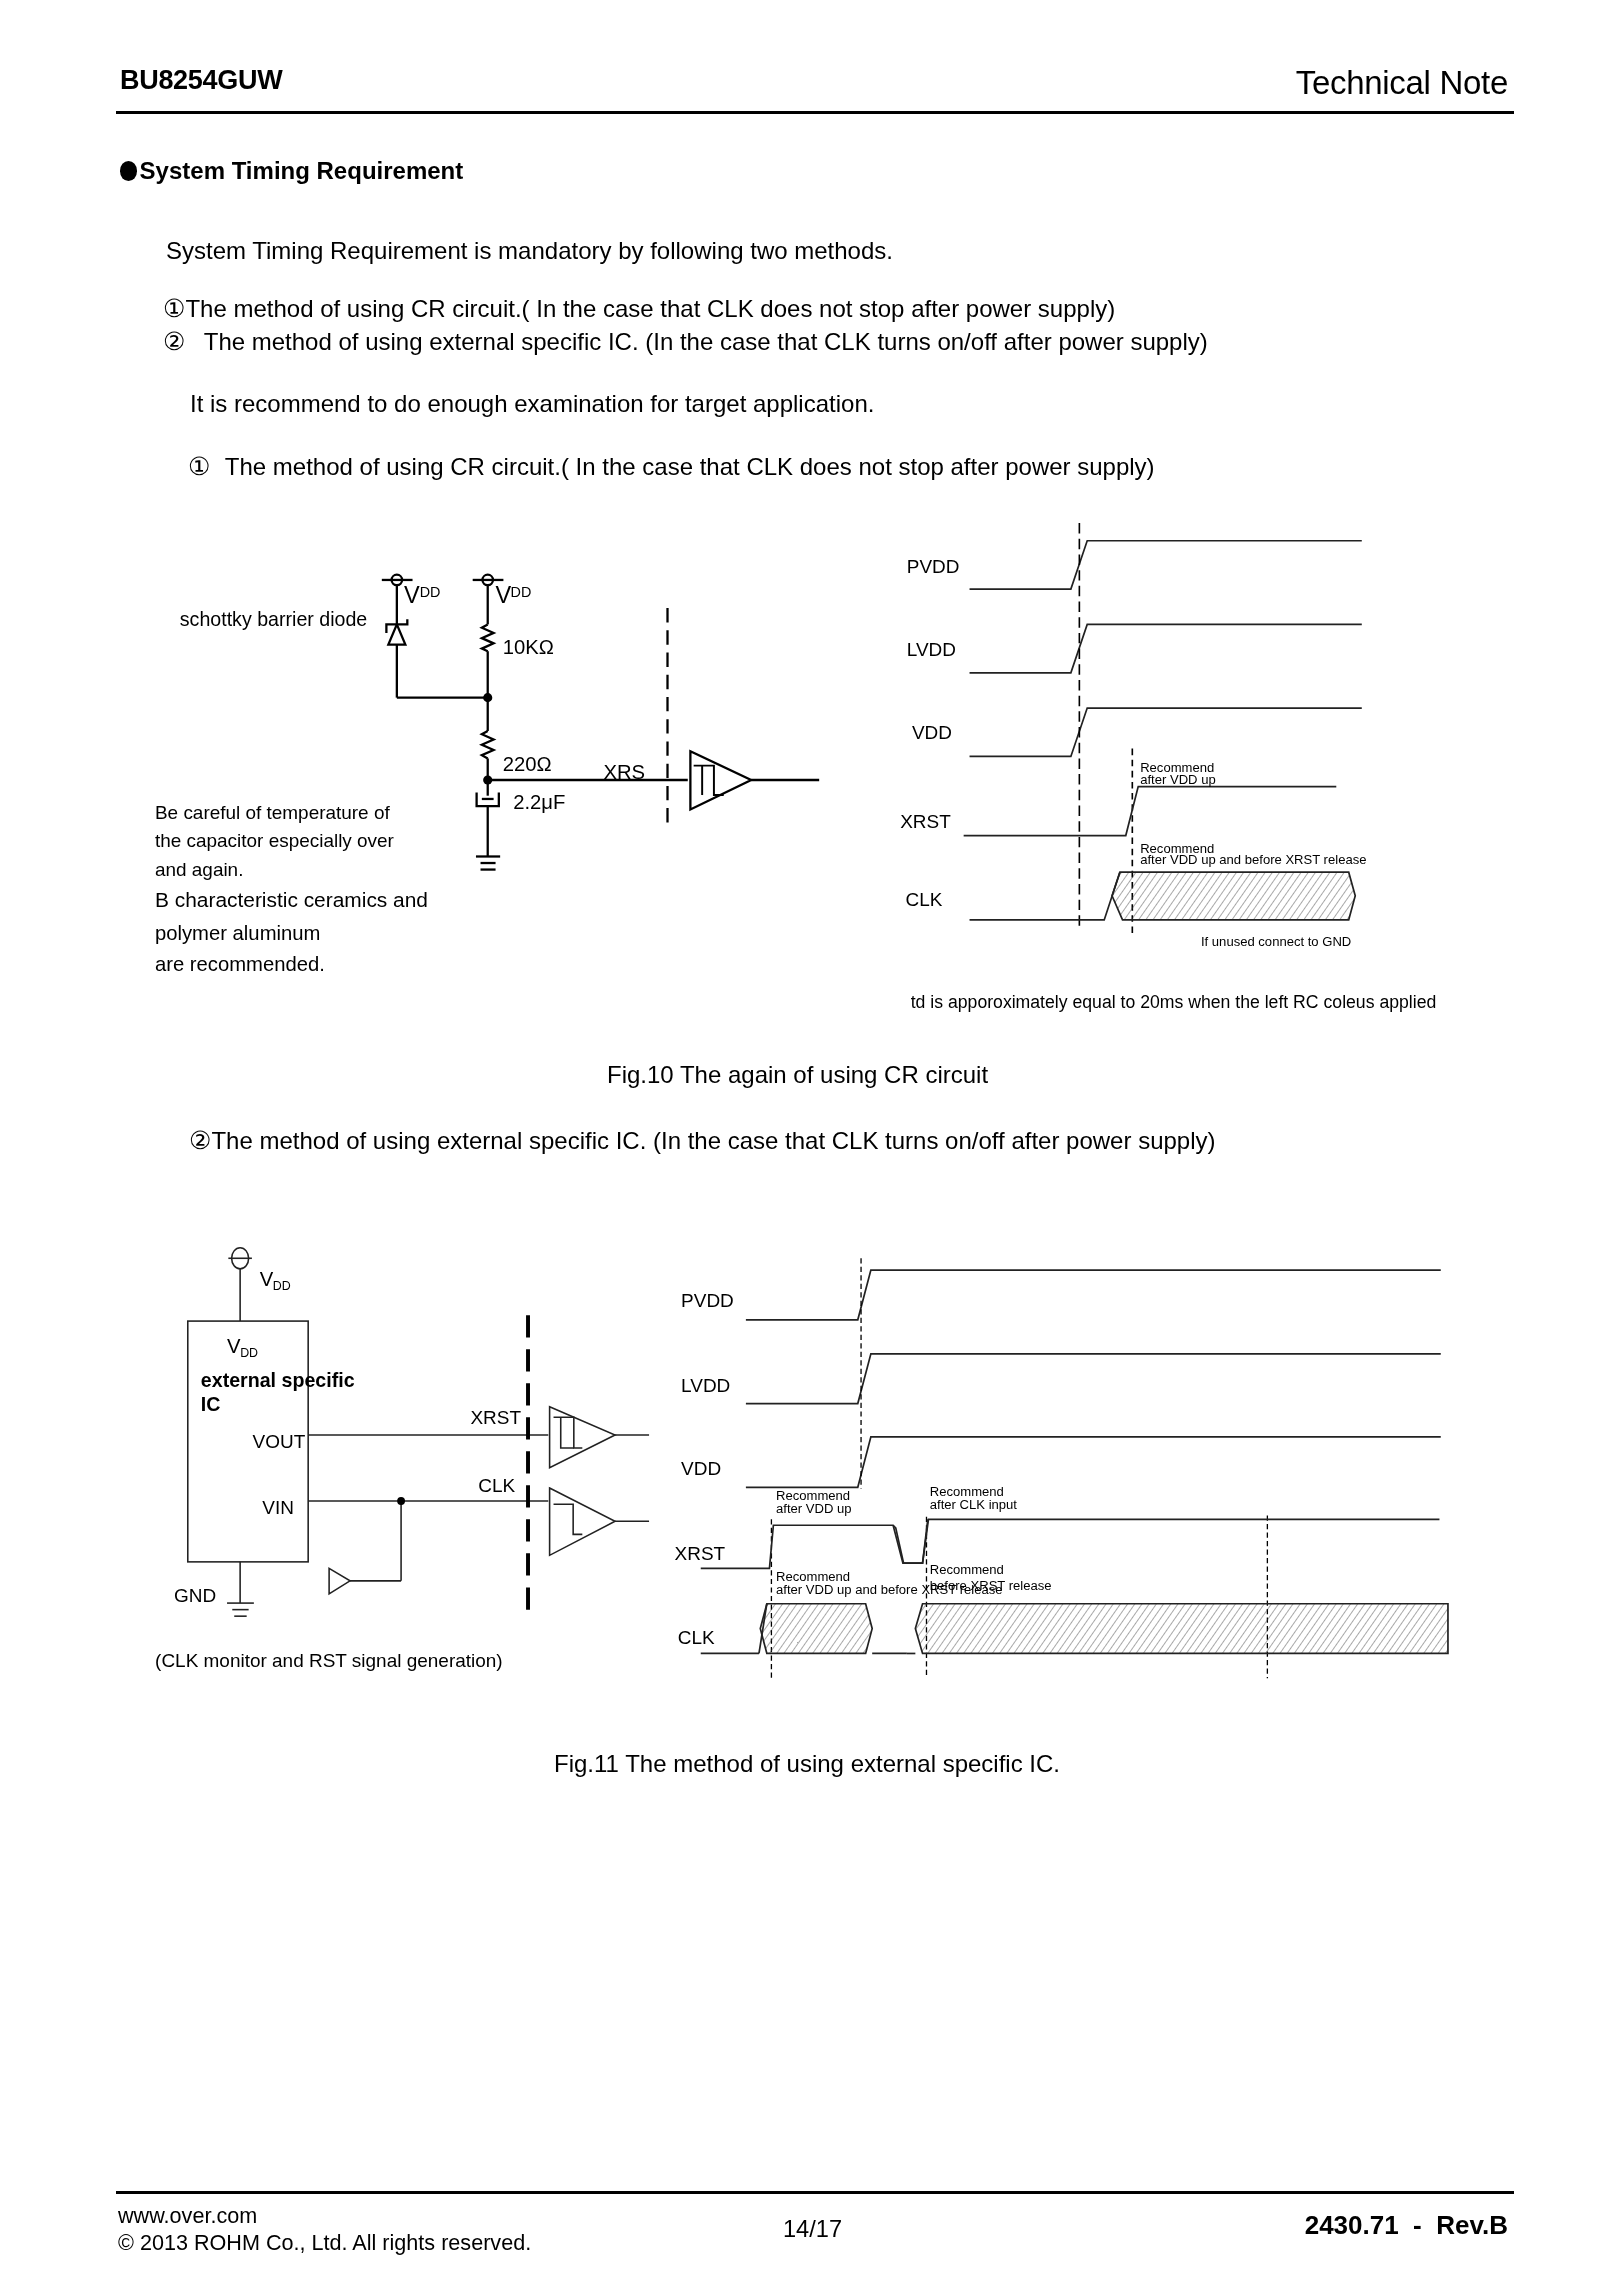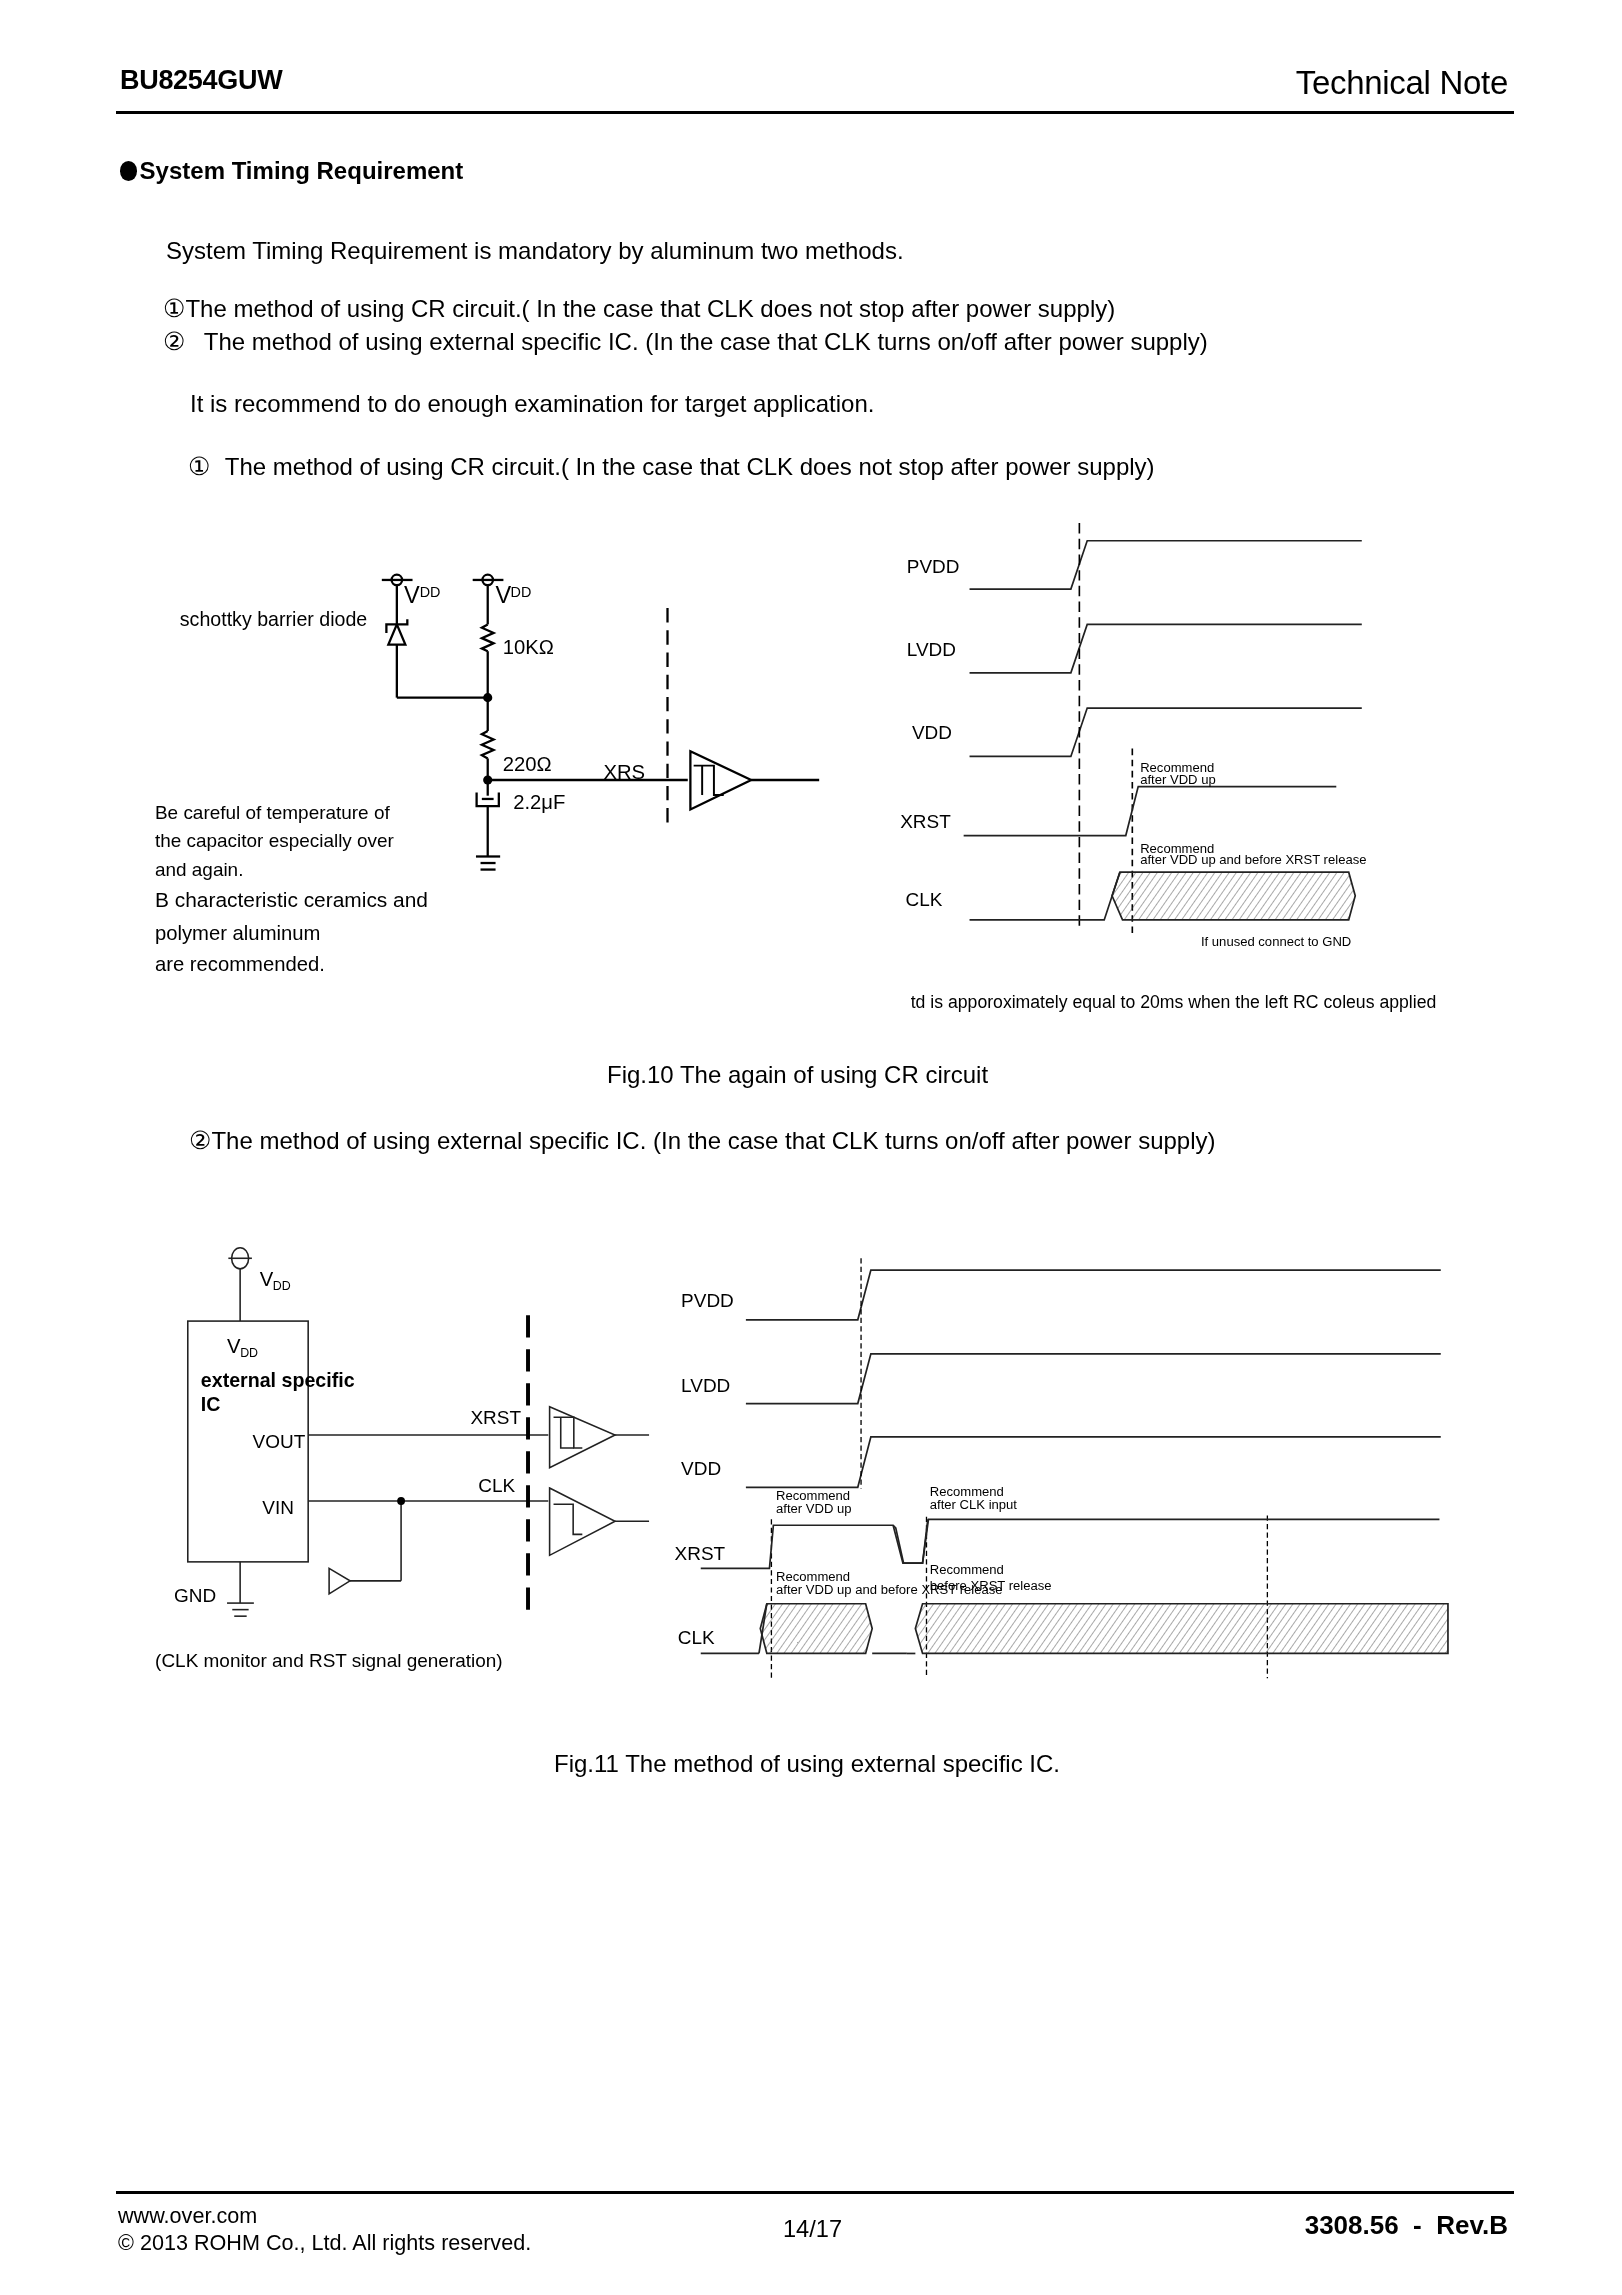--- a/index.html
+++ b/index.html
@@ -21,21 +21,21 @@
 </style>
 </head>
 <body>
 
 <div class="abs hdr-left">BU8254GUW</div>
 <div class="abs hdr-right">Technical Note</div>
 <div class="rule" style="top:111px"></div>
 
 <div class="abs sec"><span class="dot"></span><span>System Timing Requirement</span></div>
 
-<div class="abs p" style="left:166px; top:237px">System Timing Requirement is mandatory by aluminum two methods.</div>
+<div class="abs p" style="left:166px; top:237px">System Timing Requirement is mandatory by following two methods.</div>
 
 <div class="abs p" style="left:163px; top:294px">
   <span class="circ">①</span><span>The method of using CR circuit.( In the case that CLK does not stop after power supply)</span>
 </div>
 <div class="abs p" style="left:163px; top:327px">
   <span class="circ" style="margin-right:18.3px">②</span><span>The method of using external specific IC. (In the case that CLK turns on/off after power supply)</span>
 </div>
 
 <div class="abs p" style="left:190px; top:390px">It is recommend to do enough examination for target application.</div>
 
@@ -229,14 +229,14 @@
       <text x="1421" y="2430" font-size="20" fill="#000" stroke="none">before XRST release</text>
     </g>
 </svg>
 
 <div class="abs cap" style="left:554px; top:1750px">Fig.11 The method of using external specific IC.</div>
 
 <div class="rule" style="top:2191px; height:3.3px"></div>
 <div class="abs ft-small" style="left:118px; top:2203px">www.over.com</div>
 <div class="abs ft-small" style="left:118px; top:2230px">© 2013 ROHM Co., Ltd. All rights reserved.</div>
 <div class="abs ft-small" style="left:783px; top:2216px; font-size:23.6px">14/17</div>
-<div class="abs ft-bold" style="right:114px; top:2210px; white-space:pre">3308.56  -  Rev.B</div>
+<div class="abs ft-bold" style="right:114px; top:2210px; white-space:pre">2430.71  -  Rev.B</div>
 
 
 </body></html>

